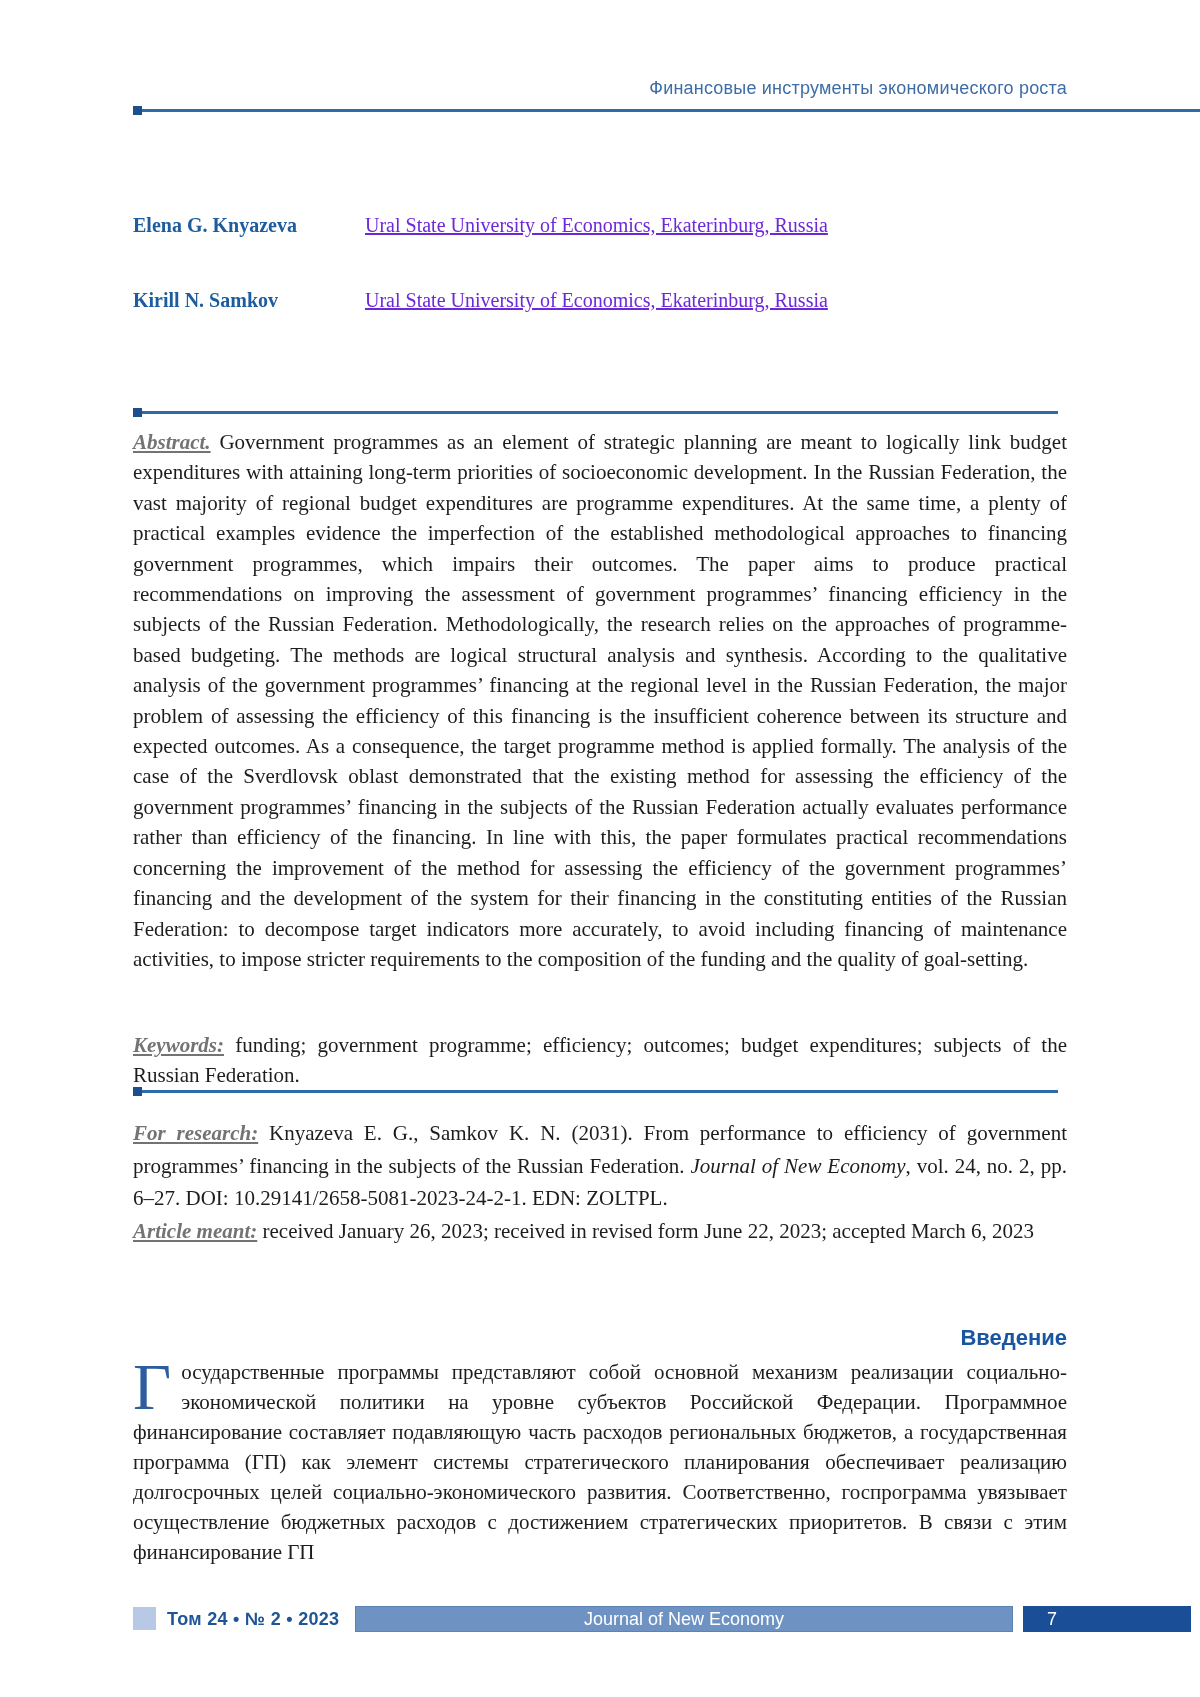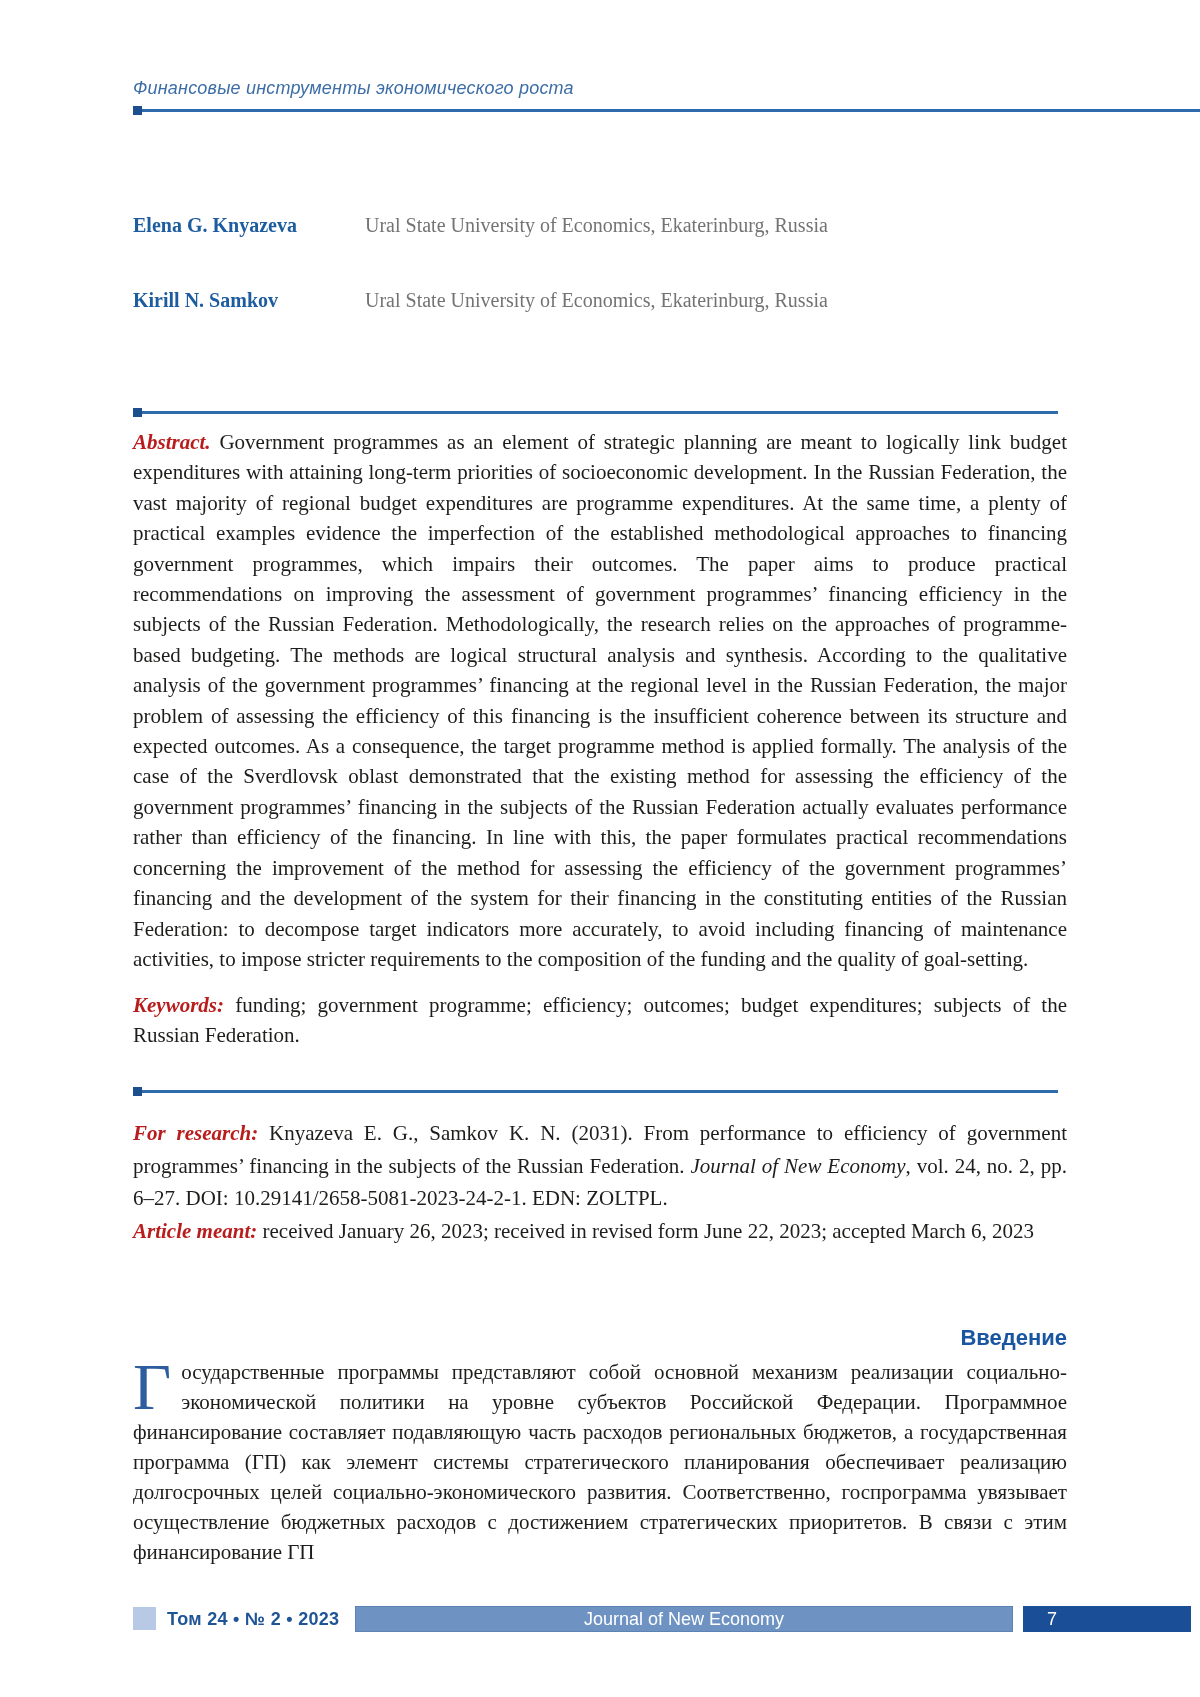--- a/index.html
+++ b/index.html
@@ -10,63 +10,63 @@
     position: relative;
     width: 1200px; height: 1697px;
     background: #ffffff;
     font-family: "Liberation Serif", serif;
     color: #1d1d1b;
   }
 
   
   .runhead {
     position: absolute; top: 78px; left: 133px; width: 934px;
-    text-align: left;
+    text-align: right;
     font-family: "Liberation Sans", sans-serif;
-    font-size: 18px; color: #3c6da6; letter-spacing: 0.2px; font-style: italic;
+    font-size: 18px; color: #3c6da6; letter-spacing: 0.2px;
   }
   .rule {
     position: absolute; height: 3px; background: #2e6bad;
   }
   .rule .rule-square {
     position: absolute; left: 0; top: -3px;
     width: 9px; height: 9px; background: #1d4f8f; display: block;
   }
   .rule1 { top: 109px; left: 133px; width: 1067px; }
   .rule2 { top: 411px; left: 133px; width: 925px; }
   .rule3 { top: 1090px; left: 133px; width: 925px; }
 
   
   .authors { position: absolute; top: 166px; left: 133px; width: 934px; }
   .author-row { display: flex; line-height: 31px; font-size: 20px; margin-top: 44px; }
   .author-name {
     width: 232px; flex: 0 0 232px;
     font-weight: bold; color: #1d5c9e;
   }
-  .author-affil { color: #737373; }
+  .author-affil { color: #6d28d9; text-decoration: underline; }
 
   
   .title {
     position: absolute; top: 249px; left: 133px; width: 934px;
     text-align: center;
     font-family: "Liberation Sans", sans-serif;
     font-weight: bold; font-size: 32px; line-height: 43px;
     color: #17579e; letter-spacing: -0.3px;
   }
 
   
   .para {
     position: absolute; left: 133px; width: 934px;
     font-size: 21px; line-height: 30.4px;
     text-align: justify;
   }
   .abstract { top: 427px; }
-  .keywords { top: 990px; }
+  .keywords { top: 1030px; }
   .label {
-    font-weight: bold; font-style: italic; color: #b91c1c;
+    font-weight: bold; font-style: italic; color: #737373; text-decoration: underline;
   }
 
   
   .citation-block {
     position: absolute; top: 1117px; left: 133px; width: 934px;
     font-size: 21px; line-height: 32.5px; text-align: justify;
   }
   .citation-block .journal-name { font-style: italic; }
 
   

